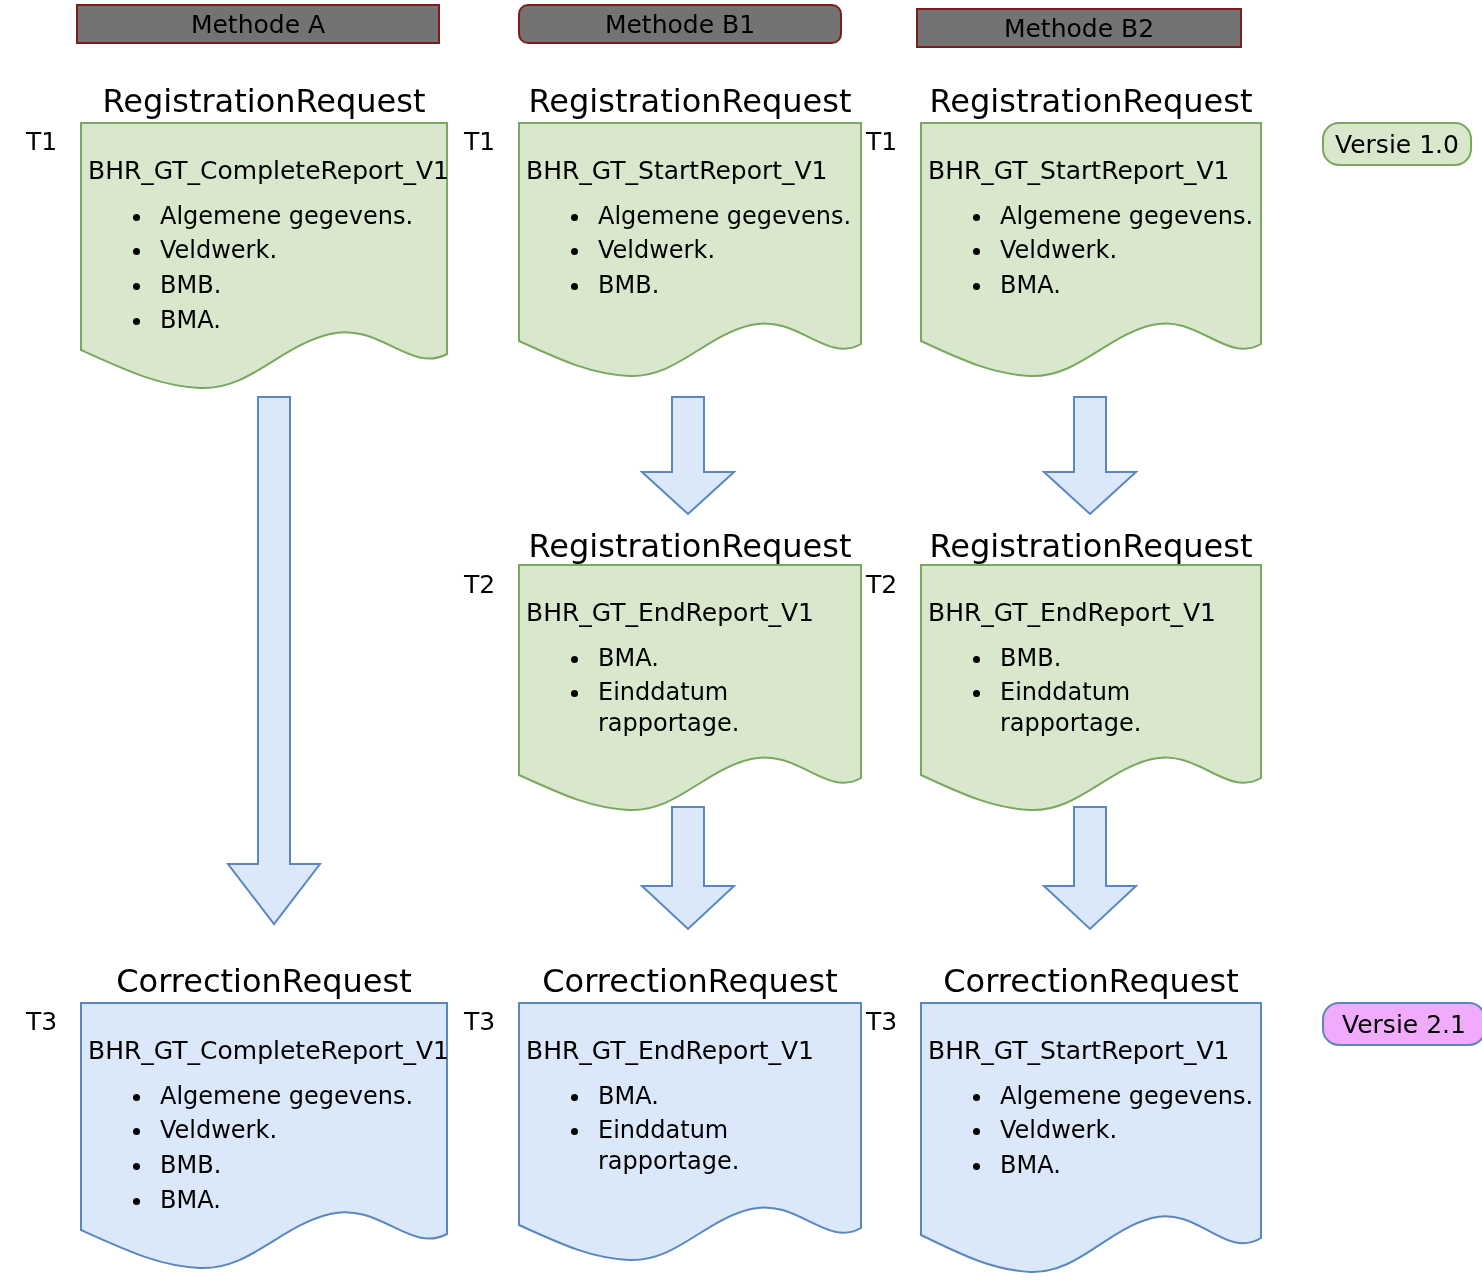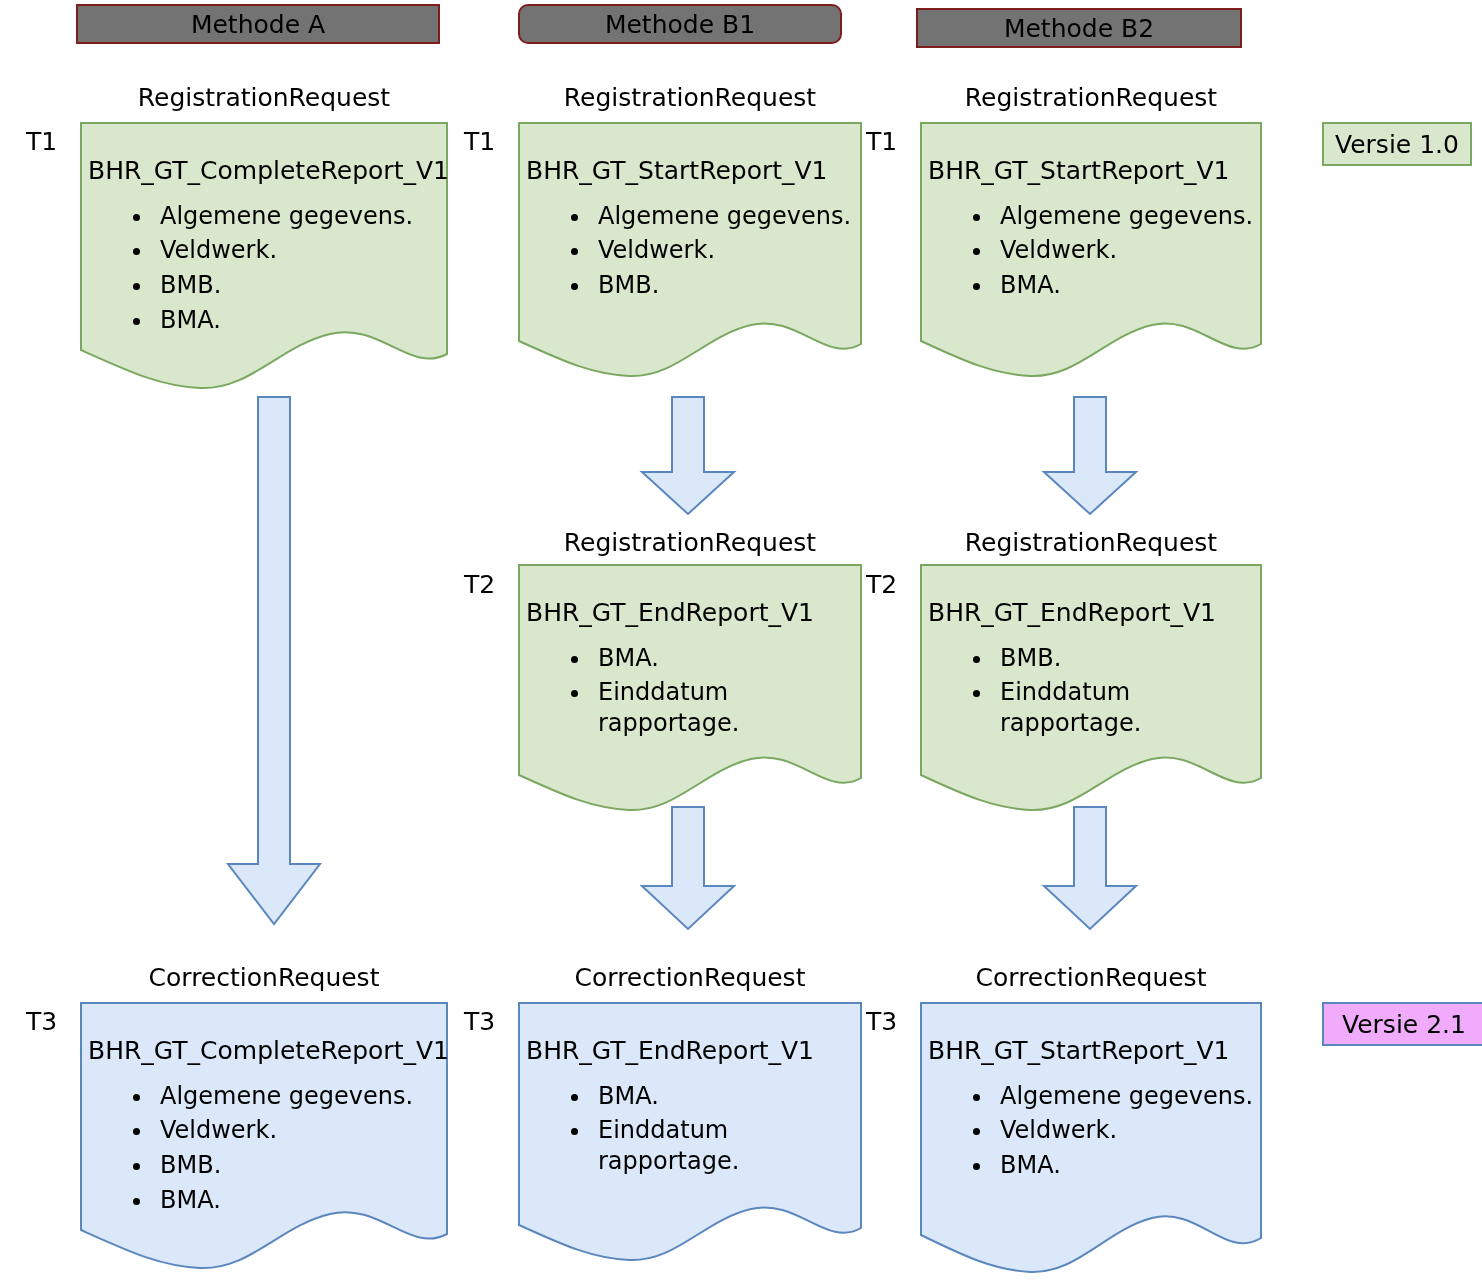--- a/index.html
+++ b/index.html
@@ -43,21 +43,21 @@
     font-size:24px;
     line-height:1.28;
     margin:4px;
     padding-left:6px;
   }
   .doc li::marker{font-size:24px;}
 
   
   .doc-caption{
     position:absolute;
-    font-size:25px;
+    font-size:32px;
     line-height:1;
     text-align:center;
     white-space:nowrap;
   }
 
   
   .t-label{
     position:absolute;
     font-size:25px;
     line-height:1;
@@ -67,21 +67,21 @@
   
   .arrow{position:absolute;}
   .arrow svg{display:block;overflow:visible;}
 
   
   .versie{
     position:absolute;
     display:flex;align-items:center;justify-content:center;
     font-size:25px;line-height:1;
     box-sizing:border-box;
-    border-width:2px;border-style:solid;
+    border-width:2px;border-style:solid;border-radius:17px;
   }
 </style>
 </head>
 <body>
 
 <div class="hdr-box" style="left:76px;top:4px;width:364px;height:40px;">
   <span>Methode A</span>
 </div>
 <div class="hdr-box" style="left:518px;top:4px;width:324px;height:40px;border-radius:10px;">
   <span>Methode B1</span>

